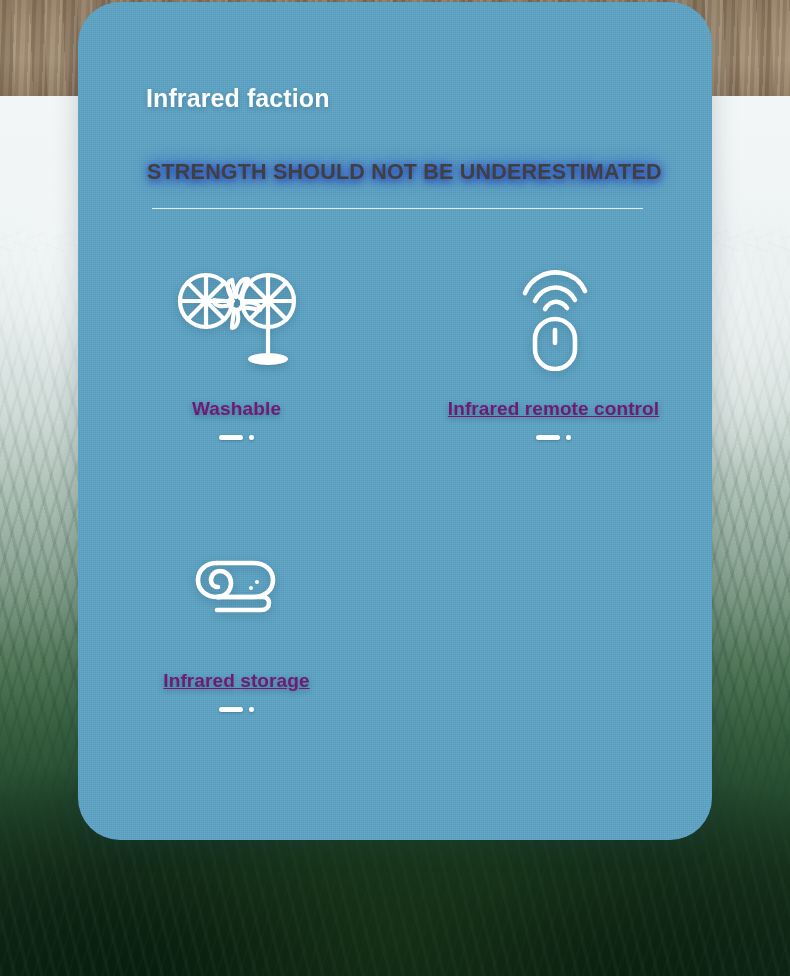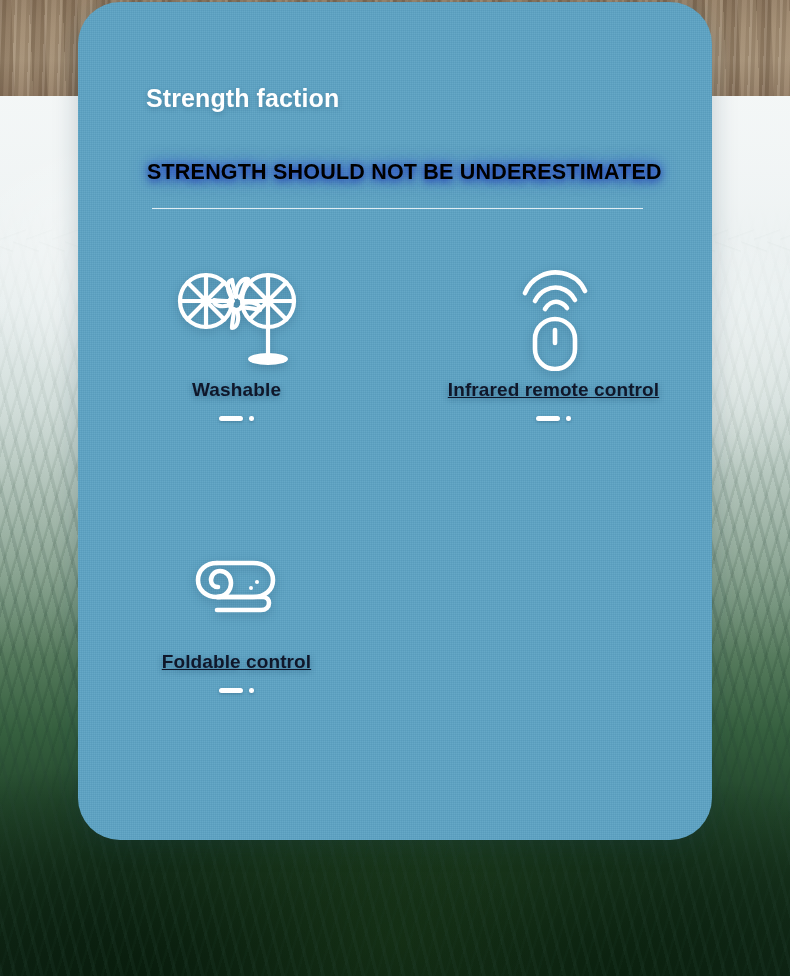--- a/index.html
+++ b/index.html
@@ -110,21 +110,21 @@
     position:absolute; left:68px; top:82px;
     font-size:25px; font-weight:700; letter-spacing:.1px;
     color:#ffffff;
     text-shadow:0 2px 5px rgba(25,70,100,.30);
     white-space:nowrap;
   }
 
   .subtitle {
     position:absolute; left:69px; top:158px;
     font-size:21.5px; font-weight:700; letter-spacing:.2px;
-    color:#000000;
+    color:#404040;
     white-space:nowrap;
     text-shadow:0 0 10px rgba(40,70,210,.85),
                 0 0 18px rgba(40,70,210,.55),
                 0 3px 6px rgba(20,40,140,.55);
   }
 
   .divider {
     position:absolute; left:74px; top:206px;
     width:491px; height:1.4px;
     background:rgba(255,255,255,.82);
@@ -150,23 +150,23 @@
   .feature-icon {
     height:118px;
     display:flex; align-items:center; justify-content:center;
   }
   .feature-icon svg {
     display:block;
     filter:drop-shadow(0 3px 5px rgba(20,60,90,.28));
   }
 
   .feature-label {
-    margin-top:1px;
+    margin-top:20px;
     font-size:19px; font-weight:700; letter-spacing:.15px;
-    color:#0f172a;
+    color:#701a75;
     text-shadow:0 2px 6px rgba(25,65,95,.45);
     white-space:nowrap;
   }
 
   .feature-mark {
     margin-top:15px;
     display:flex; align-items:center; gap:6px;
   }
   .feature-mark .bar {
     width:24px; height:4.5px; border-radius:3px;
@@ -189,21 +189,21 @@
 
   <div class="bg-wood"></div>
   <div class="bg-forest"></div>
   <div class="bg-trees"></div>
   <div class="bg-conifers"></div>
   <div class="bg-fog"></div>
 
   <div class="card">
     <div class="card-inner">
 
-      <div class="title">Strength faction</div>
+      <div class="title">Infrared faction</div>
 
       <div class="subtitle">STRENGTH SHOULD NOT BE UNDERESTIMATED</div>
 
       <div class="divider"></div>
 
       <div class="features">
 
         <div class="feature">
           <div class="feature-icon">
             <svg width="122" height="104" viewBox="0 0 122 104" fill="none" stroke="#ffffff" stroke-width="4.2" stroke-linecap="round" stroke-linejoin="round">
@@ -277,21 +277,21 @@
               <path d="M26 10 H62 C74 10, 82 17, 82 27 C82 37, 74 44, 62 44 H26"></path>
               <path d="M26 44 H72 C76 44, 78 47, 78 50 C78 54, 75 57, 70 57 H26"></path>
 
               <path d="M26 10 C15 10, 7 17, 7 27 C7 37, 15 44, 26 44 C34 44, 40 38, 40 30
                        C40 23, 35 18, 29 18 C24 18, 20 22, 20 27 C20 31, 23 34, 27 34"></path>
 
               <circle cx="66" cy="29" r="2" fill="#ffffff" stroke="none"></circle>
               <circle cx="60" cy="35" r="2" fill="#ffffff" stroke="none"></circle>
             </svg>
           </div>
-          <div class="feature-label">Foldable control</div>
+          <div class="feature-label">Infrared storage</div>
           <div class="feature-mark">
             <span class="bar"></span>
             <span class="dot"></span>
           </div>
         </div>
 
       </div>
     </div>
   </div>
 </div>

